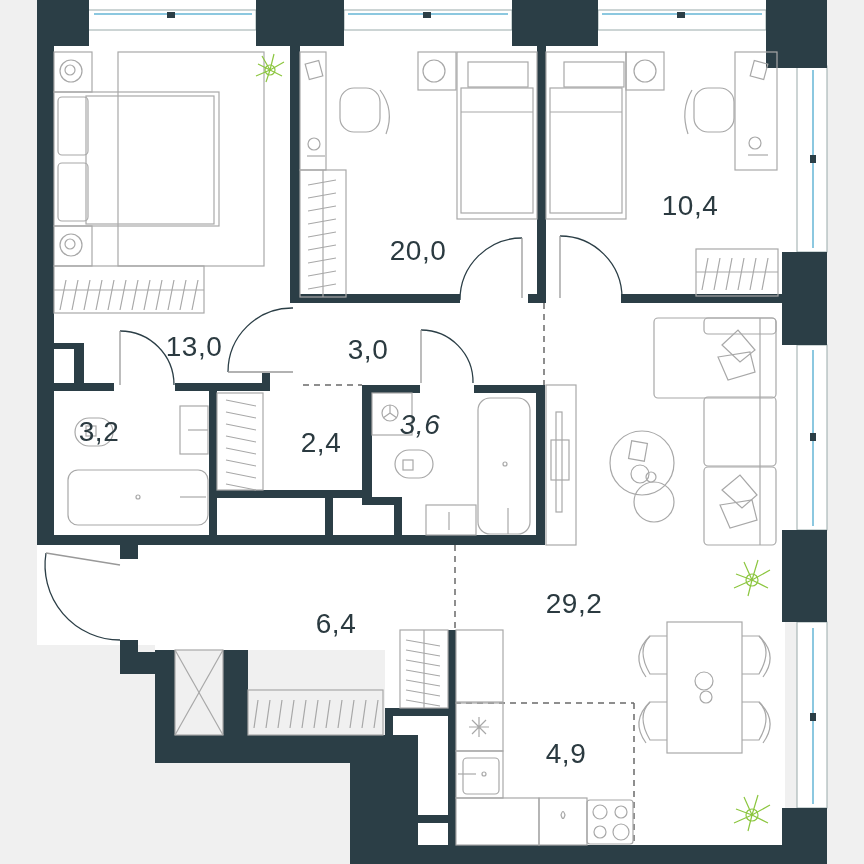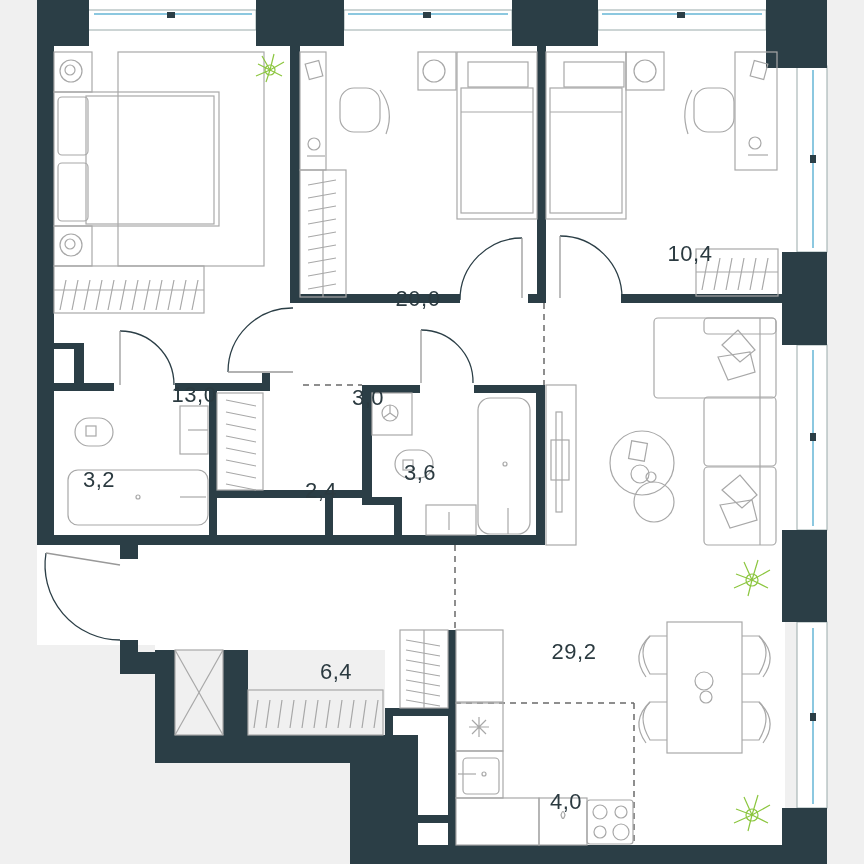--- a/index.html
+++ b/index.html
@@ -1,18 +1,18 @@
 <!DOCTYPE html>
 <html><head>
 <meta charset="utf-8">
 <style>
   html,body{margin:0;padding:0;background:#f0f0f0;}
   body{width:864px;height:864px;overflow:hidden;position:relative;font-family:"Liberation Sans","DejaVu Sans",sans-serif;}
   #plan{position:absolute;left:0;top:0;width:864px;height:864px;}
-  .area-label{position:absolute;font-size:22px;color:#2b3a40;letter-spacing:0.5px;transform:translate(-50%,-50%);white-space:nowrap;margin-top:48px;}
+  .area-label{position:absolute;font-size:28px;color:#2b3a40;letter-spacing:0.5px;transform:translate(-50%,-50%);white-space:nowrap;}
 </style>
 </head>
 <body>
 
 <svg id="plan" viewBox="0 0 864 864" xmlns="http://www.w3.org/2000/svg">
 
   <rect x="0" y="0" width="864" height="864" fill="#f0f0f0"></rect>
 
   <g fill="#ffffff">
     <rect x="37" y="0" width="790" height="545"></rect>
@@ -332,16 +332,16 @@
     </g>
   </g>
 </svg>
 
 <div class="area-label" style="left:194px;top:347px;">13,0</div>
 <div class="area-label" style="left:418px;top:251px;">20,0</div>
 <div class="area-label" style="left:690px;top:206px;">10,4</div>
 <div class="area-label" style="left:368px;top:350px;">3,0</div>
 <div class="area-label" style="left:99px;top:432px;">3,2</div>
 <div class="area-label" style="left:321px;top:443px;">2,4</div>
-<div class="area-label" style="left:420px;top:425px;">3,6</div>
+<div class="area-label" style="left:420px;top:425px;font-style:italic;">3,6</div>
 <div class="area-label" style="left:336px;top:624px;">6,4</div>
 <div class="area-label" style="left:574px;top:604px;">29,2</div>
-<div class="area-label" style="left:566px;top:754px;">4,0</div>
+<div class="area-label" style="left:566px;top:754px;">4,9</div>
 
 </body></html>

